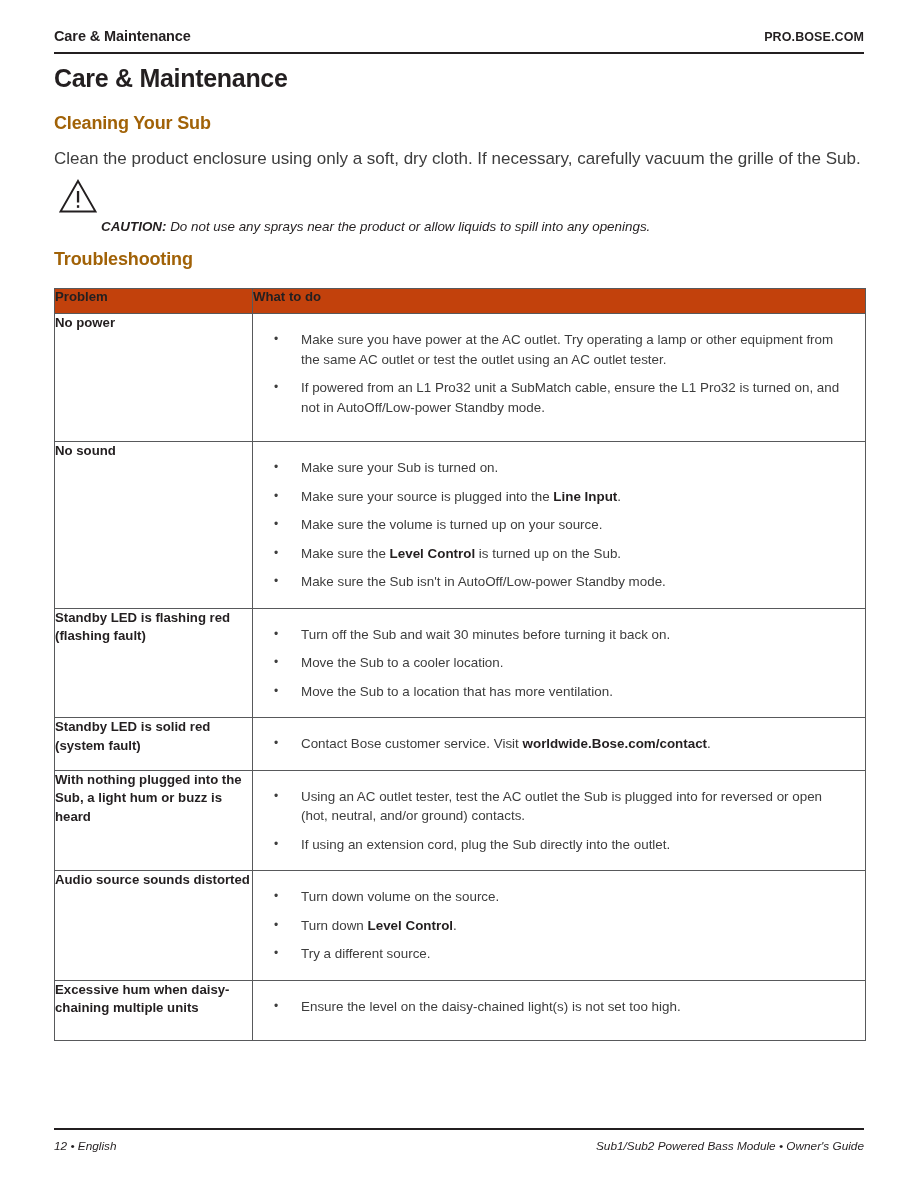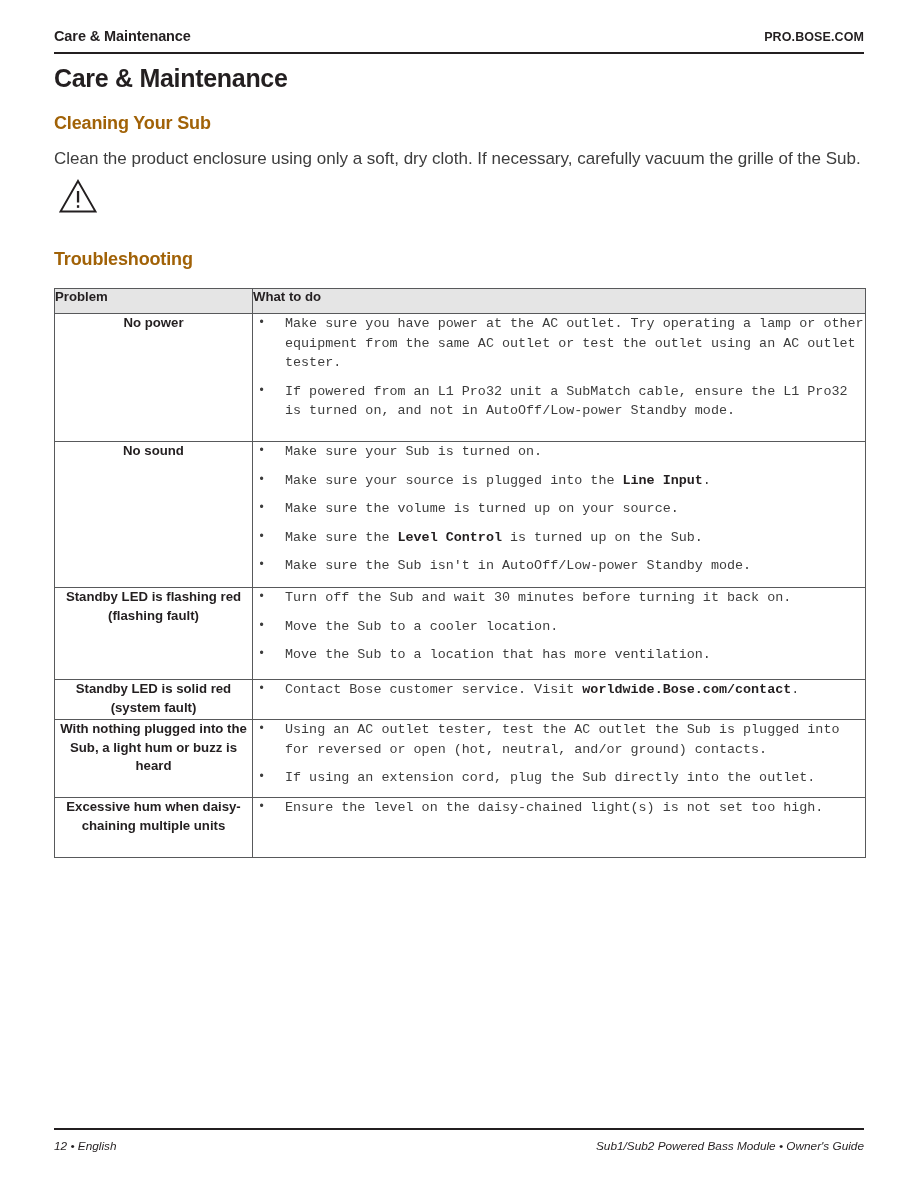--- a/index.html
+++ b/index.html
@@ -140,48 +140,46 @@
   }
   .tbl td, .tbl th {
     border: 1.2px solid #58595b;
     vertical-align: top;
     padding: 0;
   }
   .tbl col.c1 { width: 198px; }
   .tbl col.c2 { width: 613px; }
 
   .thead-cell {
-    background: #e5e5e5;
+    background: #c2410c;
     font-size: 13.2px;
     font-weight: bold;
     color: #231f20;
     text-align: left;
     padding: 5px 0 6px 7px;
     height: 25px;
     line-height: 15px;
   }
 
   .prob-cell {
     font-size: 13.2px;
     font-weight: bold;
     line-height: 18.5px;
     color: #231f20;
     padding: 8px 8px 10px 7px;
-    text-align: center;
   }
 
   .todo-cell {
     padding: 7px 10px 10px 7px;
   }
 
   ul.todo {
-    margin: 0;
+    margin: 16px;
     padding: 0;
     list-style: none;
-    font-family: Liberation Mono, monospace;
   }
   ul.todo li {
     position: relative;
     padding-left: 32px;
     margin: 0 0 9px 0;
     font-size: 13.4px;
     line-height: 19.5px;
     color: #3d3d3d;
   }
   ul.todo li:last-child { margin-bottom: 0; }
@@ -252,20 +250,23 @@
 
   <div class="caution-icon">
     <svg width="40" height="36" viewBox="0 0 40 36" aria-hidden="true">
       <polygon points="20,3 37.5,33.5 2.5,33.5" fill="none" stroke="#231f20" stroke-width="1.9"></polygon>
       <rect x="18.9" y="13" width="2.3" height="11.5" fill="#231f20"></rect>
       <rect x="18.9" y="27.2" width="2.3" height="2.6" fill="#231f20"></rect>
     </svg>
   </div>
 
 
+  <div class="caution-2">
+    <span class="caution-lbl">CAUTION:</span><span> Do not use any sprays near the product or allow liquids to spill into any openings.</span>
+  </div>
 
   <div class="h2 trouble">Troubleshooting</div>
 
   <table class="tbl">
     <colgroup>
         <col class="c1">
         <col class="c2">
       </colgroup>
     <thead>
       <tr>
@@ -315,20 +316,30 @@
         </tr>
         <tr class="r-hum">
           <td class="prob-cell">With nothing plugged into the Sub, a light hum or buzz is heard</td>
           <td class="todo-cell">
             <ul class="todo">
               <li><span>Using an AC outlet tester, test the AC outlet the Sub is plugged into for reversed or open (hot, neutral, and/or ground) contacts.</span></li>
               <li><span>If using an extension cord, plug the Sub directly into the outlet.</span></li>
             </ul>
           </td>
         </tr>
+        <tr class="r-distort">
+          <td class="prob-cell">Audio source sounds distorted</td>
+          <td class="todo-cell">
+            <ul class="todo">
+              <li><span>Turn down volume on the source.</span></li>
+              <li><span>Turn down </span><b>Level Control</b><span>.</span></li>
+              <li><span>Try a different source.</span></li>
+            </ul>
+          </td>
+        </tr>
         <tr class="r-daisy">
           <td class="prob-cell">Excessive hum when daisy-chaining multiple units</td>
           <td class="todo-cell">
             <ul class="todo">
               <li><span>Ensure the level on the daisy-chained light(s) is not set too high.</span></li>
             </ul>
           </td>
         </tr>
       </tbody>
   </table>

